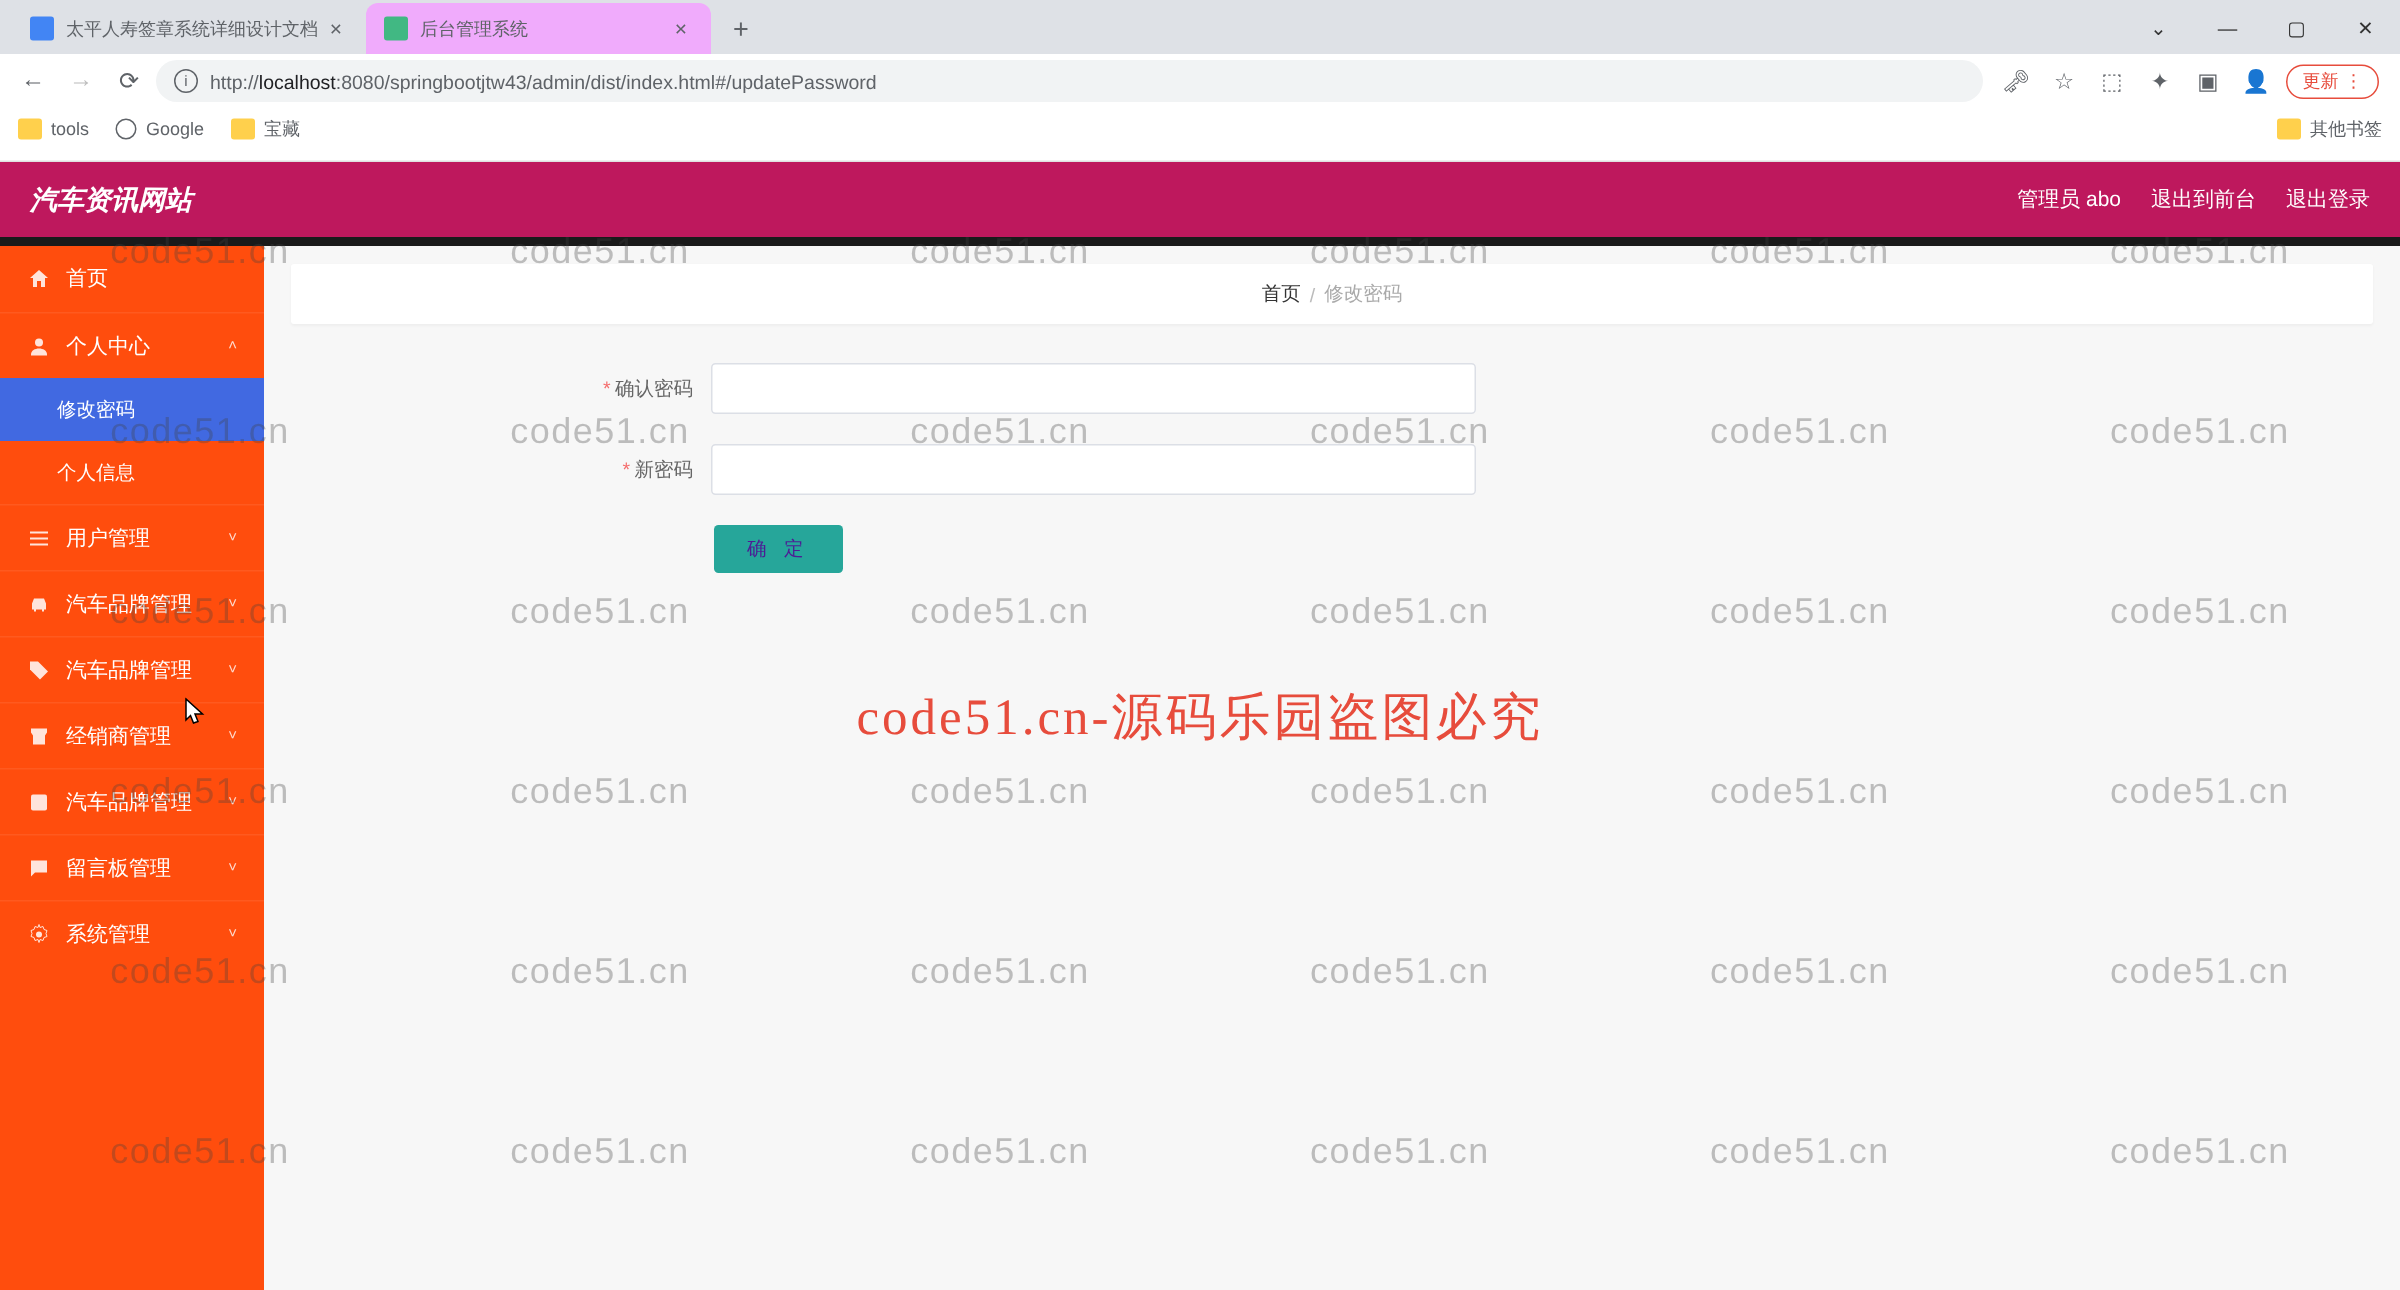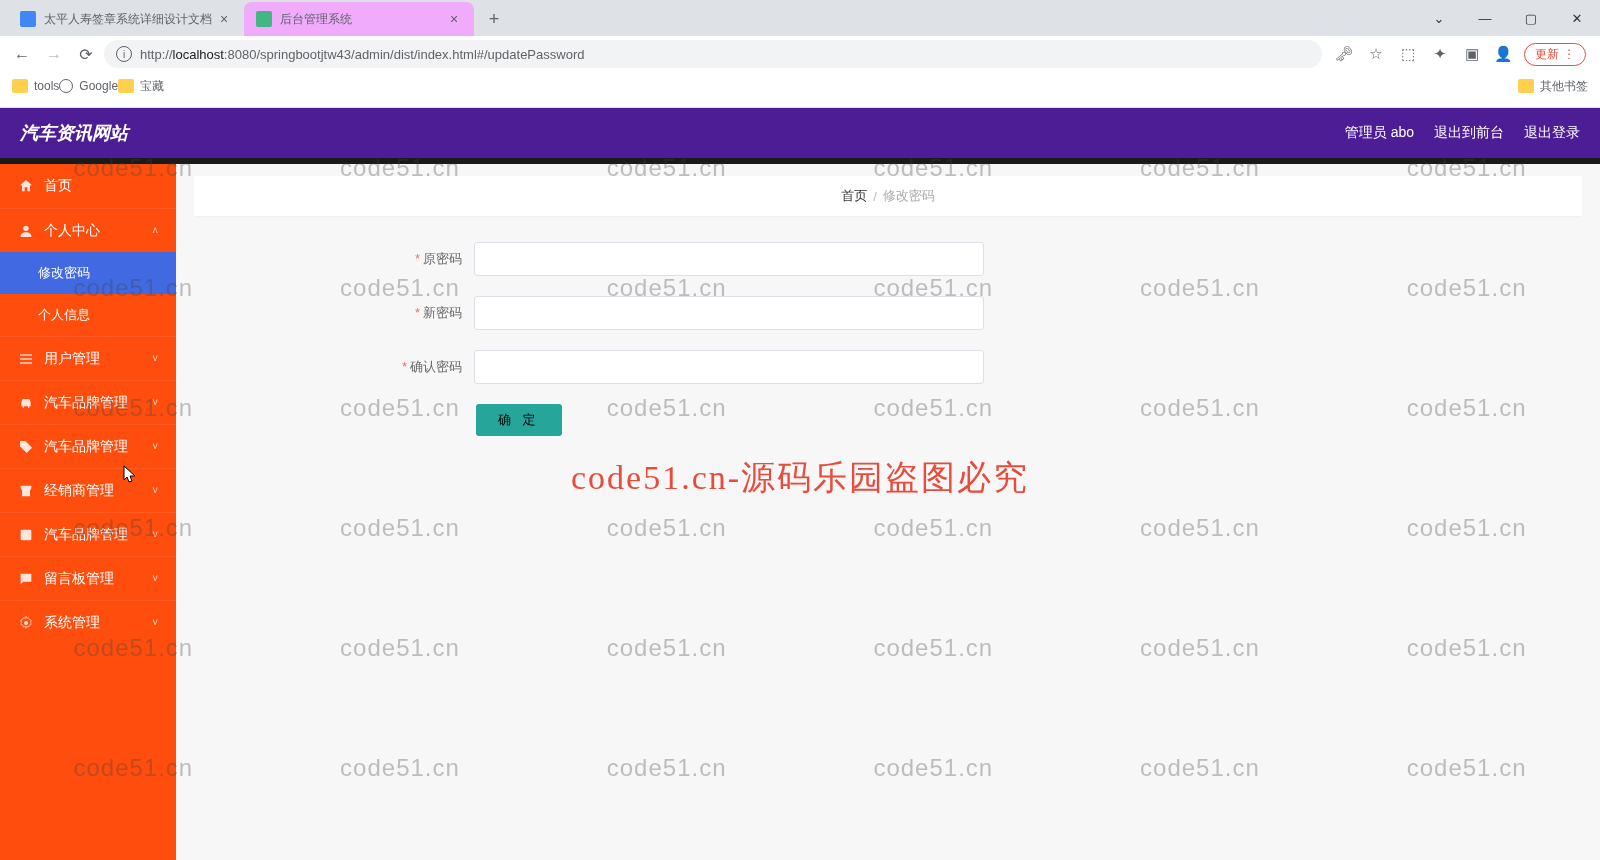--- a/index.html
+++ b/index.html
@@ -23,28 +23,28 @@
 .nav-btn{width:28px;height:28px;display:flex;align-items:center;justify-content:center;color:#5f6368;font-size:16px;border-radius:50%}
 .nav-btn.disabled{color:#bdbdbd}
 .url-box{flex:1;height:28px;background:#f1f3f4;border-radius:14px;display:flex;align-items:center;padding:0 12px;font-size:13px;color:#5f6368;gap:8px}
 .url-box .info-icon{width:16px;height:16px;border:1px solid #5f6368;border-radius:50%;display:flex;align-items:center;justify-content:center;font-size:10px}
 .url-text{flex:1}
 .url-text .bold{color:#202124}
 .addr-right{display:flex;align-items:center;gap:8px;padding:0 6px}
 .addr-icon{width:24px;height:24px;display:flex;align-items:center;justify-content:center;color:#5f6368;font-size:15px}
 .update-btn{border:1px solid #e74c3c;color:#e74c3c;border-radius:14px;padding:2px 10px;font-size:12px;display:flex;align-items:center;gap:4px}
 
-.bookmark-bar{height:28px;display:flex;align-items:center;padding:0 12px;font-size:12px;color:#5f6368;position:relative}
+.bookmark-bar{height:28px;display:flex;align-items:center;padding:0 12px;gap:18px;font-size:12px;color:#5f6368;position:relative}
 .bm-item{display:flex;align-items:center;gap:6px}
 .bm-folder{width:16px;height:14px;background:#ffd04c;border-radius:2px}
 .bm-globe{width:14px;height:14px;border:1.5px solid #5f6368;border-radius:50%;position:relative}
 .bm-right{position:absolute;right:12px;display:flex;align-items:center;gap:6px}
 
 
-.app-header{height:50px;background:#4c1d95;display:flex;align-items:center;padding:0 20px;color:#fff}
+.app-header{height:50px;background:#be185d;display:flex;align-items:center;padding:0 20px;color:#fff}
 .logo{font-size:18px;font-weight:bold;font-style:italic}
 .header-right{margin-left:auto;display:flex;gap:20px;font-size:14px}
 .header-link{color:#fff;cursor:pointer}
 
 .dark-strip{height:6px;background:#1a1a1a}
 
 
 .app-body{display:flex;height:calc(860px - 96px - 50px - 6px)}
 
 
@@ -62,21 +62,21 @@
 .breadcrumb-card{background:#fff;height:40px;border-radius:2px;display:flex;align-items:center;justify-content:center;font-size:13px;color:#333;box-shadow:0 1px 2px rgba(0,0,0,0.04)}
 .breadcrumb-card .sep{margin:0 6px;color:#bbb}
 .breadcrumb-card .current{color:#aaa}
 
 .form-area{padding:26px 0 0 0}
 .form-row{display:flex;align-items:center;margin-bottom:20px}
 .form-label{width:280px;text-align:right;padding-right:12px;font-size:13px;color:#666}
 .req{color:#f56c6c;margin-right:3px}
 .form-input{width:510px;height:34px;border:1px solid #dcdfe6;border-radius:3px;padding:0 10px;font-size:13px;background:#fff}
 .btn-row{padding-left:282px;margin-top:8px}
-.btn-ok{background:#26a69a;color:#000000;border:none;height:32px;padding:0 22px;border-radius:3px;font-size:13px;letter-spacing:4px;cursor:pointer}
+.btn-ok{background:#26a69a;color:#4c1d95;border:none;height:32px;padding:0 22px;border-radius:3px;font-size:13px;letter-spacing:4px;cursor:pointer}
 
 
 .watermark{position:absolute;top:96px;left:0;right:0;bottom:0;pointer-events:none;z-index:100}
 .wm-row{display:flex;justify-content:space-around;color:rgba(64,64,64,0.32);font-size:24px;font-family:"Courier New",monospace;letter-spacing:1px}
 .wm-center{position:absolute;left:50%;top:50%;transform:translate(-50%,-50%);color:#e74c3c;font-size:34px;font-family:"Microsoft YaHei";letter-spacing:2px;white-space:nowrap}
 
 .cursor-icon{position:absolute;left:122px;top:465px;width:16px;height:20px;z-index:200}
 .cursor-icon svg{width:100%;height:100%}
 </style>
 </head>
@@ -254,29 +254,25 @@
 
   <div class="main">
     <div class="breadcrumb-card">
       <span>首页</span>
       <span class="sep">/</span>
       <span class="current">修改密码</span>
     </div>
 
     <div class="form-area">
       <div class="form-row">
-        <label class="form-label"><span class="req">*</span><span>原密码</span></label>
+        <label class="form-label"><span class="req">*</span><span>确认密码</span></label>
         <input class="form-input" type="password" style="">
       </div>
       <div class="form-row">
         <label class="form-label"><span class="req">*</span><span>新密码</span></label>
-        <input class="form-input" type="password" style="">
-      </div>
-      <div class="form-row">
-        <label class="form-label"><span class="req">*</span><span>确认密码</span></label>
         <input class="form-input" type="password" style="">
       </div>
       <div class="btn-row">
         <button class="btn-ok">确 定</button>
       </div>
     </div>
   </div>
 </div>
 
 <div class="watermark">

